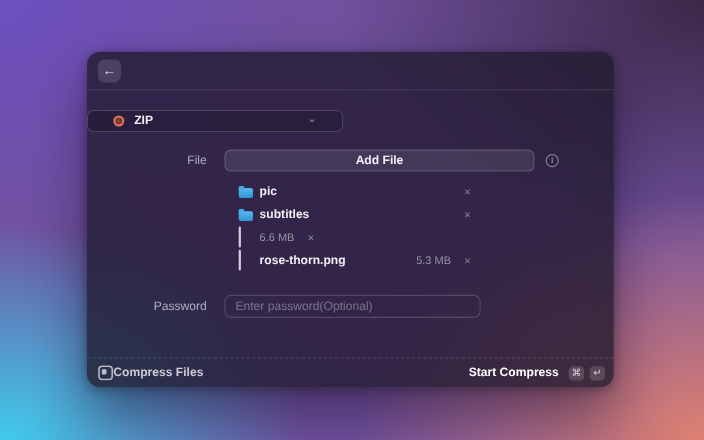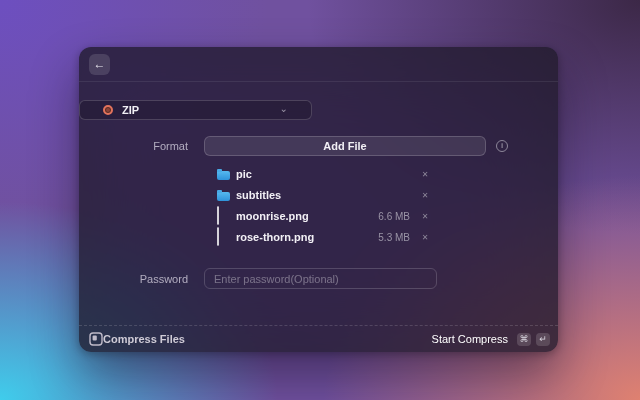--- a/index.html
+++ b/index.html
@@ -109,21 +109,21 @@
   .win-footer {
     position:absolute; left:0; right:0; bottom:0; height:27px;
     border-top:1px dashed rgba(255,255,255,0.15);
     display:flex; align-items:center; justify-content:space-between;
     padding:0 8px;
   }
   .footer-left { display:flex; align-items:center; gap:0; margin-left:2px; }
   .app-icon { display:flex; align-items:center; }
   .app-name { font-size:11px; font-weight:bold; color:#cfcbd6; }
   .footer-right { display:flex; align-items:center; gap:5px; }
-  .action-label { font-size:11px; font-weight:normal; color:#ffffff; margin-right:4px; cursor:pointer; }
+  .action-label { font-size:11px; font-weight:bold; color:#ffffff; margin-right:4px; cursor:pointer; }
   .key-badge {
     width:14px; height:13px; border-radius:4px;
     background:rgba(255,255,255,0.15); color:#d8d4de;
     font-size:9px; line-height:13px; text-align:center; display:inline-block;
   }
 </style>
 </head>
 <body>
 
 <div class="desktop">
@@ -139,21 +139,21 @@
 
       <div class="form-row">
         <div class="control dropdown">
           <span class="zip-icon"></span>
           <span class="dd-value">ZIP</span>
           <span class="chevron">⌄</span>
         </div>
       </div>
 
       <div class="form-row files-row">
-        <div class="row-label">Format</div>
+        <div class="row-label">File</div>
         <button class="add-file">Add File</button>
         <span class="info-icon">i</span>
       </div>
 
       <div class="file-list">
 
         <div class="file-row">
           <span class="file-icon folder-icon"></span>
           <span class="file-name">pic</span>
           <span class="file-size"></span>
@@ -162,21 +162,20 @@
 
         <div class="file-row">
           <span class="file-icon folder-icon"></span>
           <span class="file-name">subtitles</span>
           <span class="file-size"></span>
           <span class="file-remove">✕</span>
         </div>
 
         <div class="file-row">
           <span class="file-icon"><span class="thumb thumb-moonrise"></span></span>
-          <span class="file-name">moonrise.png</span>
           <span class="file-size">6.6 MB</span>
           <span class="file-remove">✕</span>
         </div>
 
         <div class="file-row">
           <span class="file-icon"><span class="thumb thumb-rose"></span></span>
           <span class="file-name">rose-thorn.png</span>
           <span class="file-size">5.3 MB</span>
           <span class="file-remove">✕</span>
         </div>

